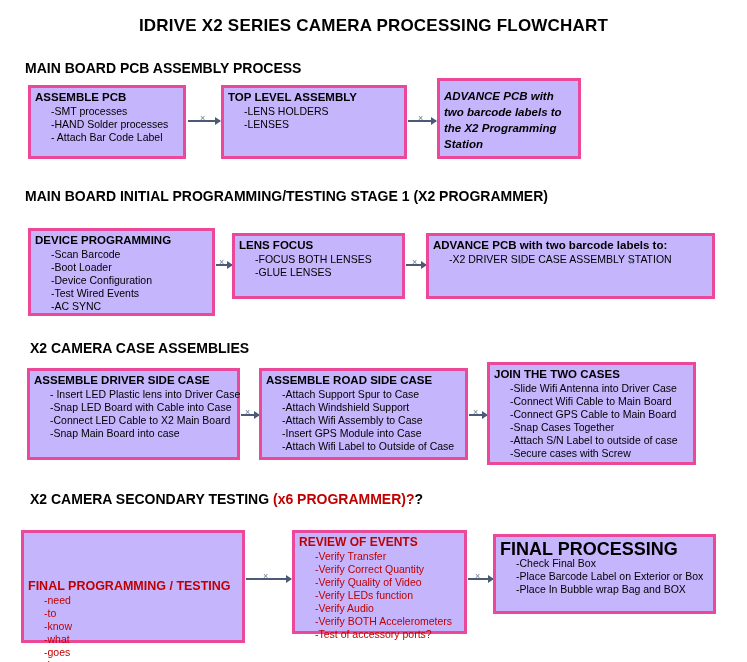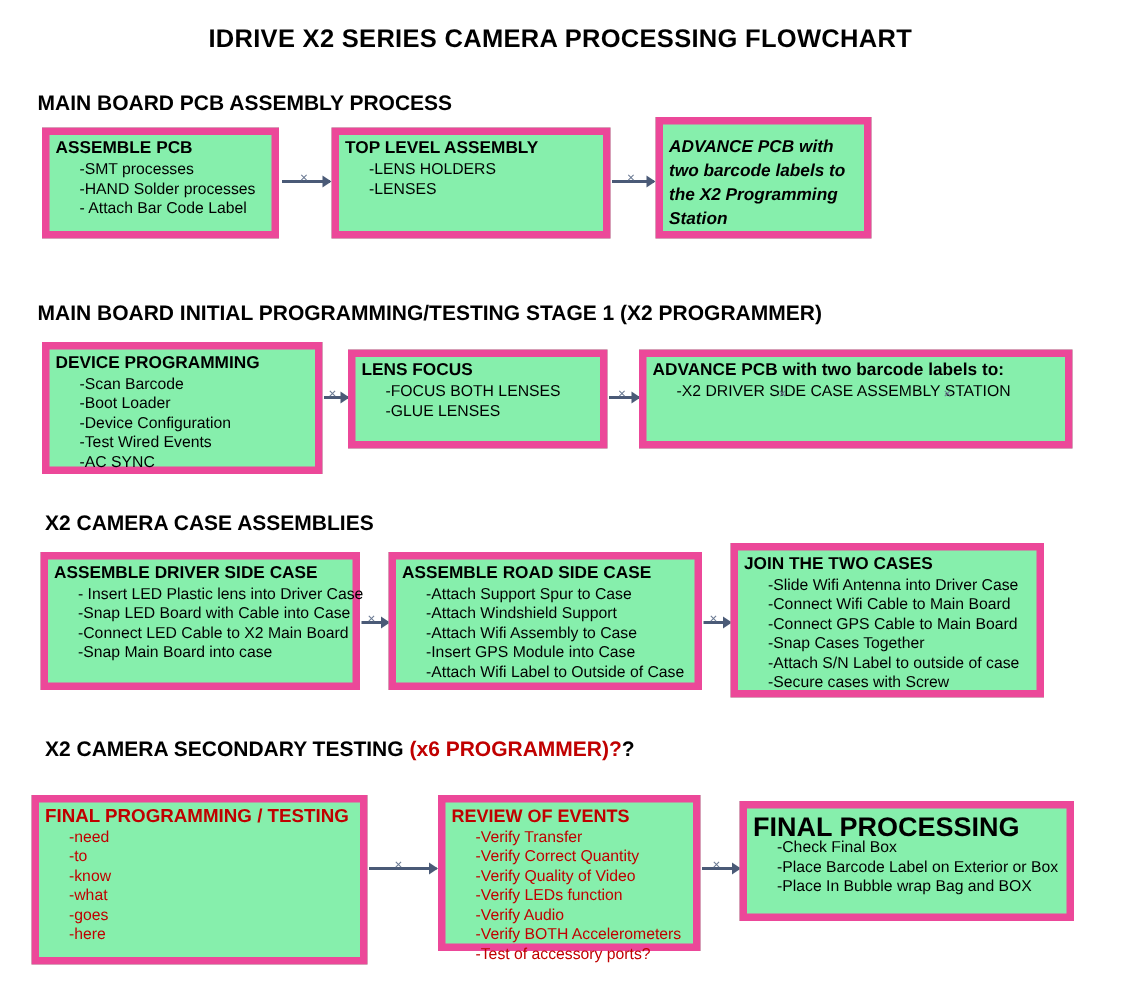--- a/index.html
+++ b/index.html
@@ -33,22 +33,22 @@
   .section-head {
     position: absolute;
     font-size: 14px;
     font-weight: bold;
   }
   .section-head .accent {
     color: #c00000;
   }
   .box {
     position: absolute;
-    background: #86efac;
-    border: 5px solid #ec4899;
+    background: #c4b5fd;
+    border: 3px solid #ec4899;
     box-sizing: border-box;
   }
   .box .bx-title {
     font-size: 11.5px;
     font-weight: bold;
     display: block;
     padding: 3px 4px 1px 4px;
     line-height: 13px;
   }
   .box .bx-line {
@@ -111,21 +111,21 @@
     <span class="bx-line">-LENSES</span>
   </div>
 
   <div class="arrow" style="left:408px; top:120px; width:28px;"></div>
   <div class="x-mark" style="left:418px; top:114px;">×</div>
 
   <div class="box tall-title" style="left:437px; top:78px; width:144px; height:81px;font-style:italic;">
     <span class="bx-title" style="font-size:11.5px; line-height:16px; padding-top:7px; white-space:normal;">ADVANCE PCB with two barcode labels to the X2 Programming Station</span>
   </div>
 
-  <div class="section-head" style="left:25px; top:200px;">
+  <div class="section-head" style="left:25px; top:188px;">
     <span>MAIN BOARD INITIAL PROGRAMMING/TESTING STAGE 1 (X2 PROGRAMMER)</span>
   </div>
 
   <div class="box" style="left:28px; top:228px; width:187px; height:88px;">
     <span class="bx-title">DEVICE PROGRAMMING</span>
     <span class="bx-line">-Scan Barcode</span>
     <span class="bx-line">-Boot Loader</span>
     <span class="bx-line">-Device Configuration</span>
     <span class="bx-line">-Test Wired Events</span>
     <span class="bx-line">-AC SYNC</span>
@@ -185,21 +185,21 @@
     <span class="bx-line">-Snap Cases Together</span>
     <span class="bx-line">-Attach S/N Label to outside of case</span>
     <span class="bx-line">-Secure cases with Screw</span>
   </div>
 
   <div class="section-head" style="left:30px; top:491px;">
     <span>X2 CAMERA SECONDARY TESTING </span><span class="accent">(x6 PROGRAMMER)?</span><span>?</span>
   </div>
 
   <div class="box red" style="left:21px; top:530px; width:224px; height:113px;">
-    <span class="bx-title" style="font-size:12.5px;">FINAL PROGRAMMING / TESTING</span>
+    <span class="bx-title" style="font-size:12.5px;margin-top:44px;">FINAL PROGRAMMING / TESTING</span>
     <span class="bx-line">-need</span>
     <span class="bx-line">-to</span>
     <span class="bx-line">-know</span>
     <span class="bx-line">-what</span>
     <span class="bx-line">-goes</span>
     <span class="bx-line">-here</span>
   </div>
 
   <div class="arrow" style="left:246px; top:578px; width:45px;"></div>
   <div class="x-mark" style="left:263px; top:572px;">×</div>

